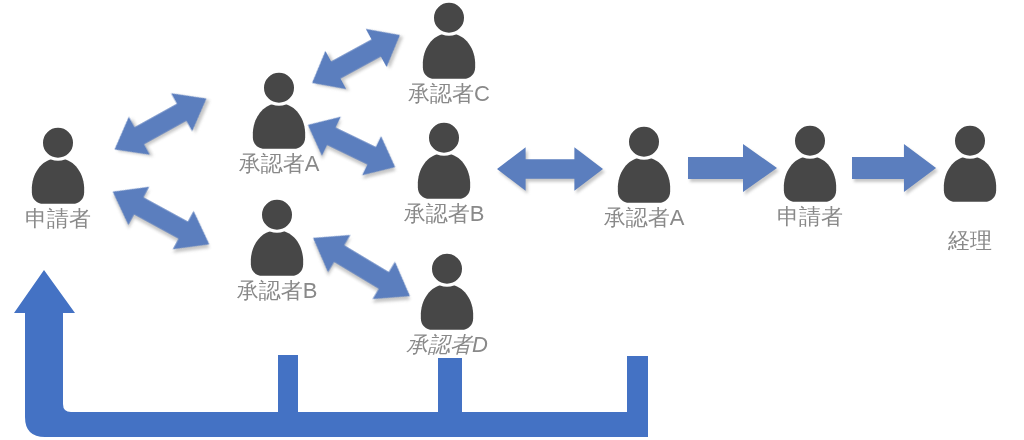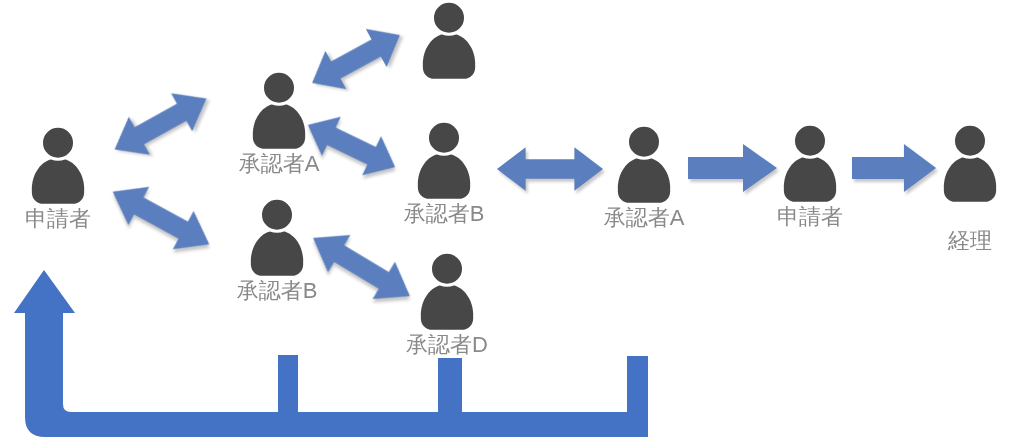--- a/index.html
+++ b/index.html
@@ -108,31 +108,32 @@
       <circle class="fillme" cx="32" cy="16" r="17" stroke="#ffffff" stroke-width="3"></circle>
     </svg>
     <div class="person-label">承認者A</div>
   </div>
 
   <div class="person" style="left:399px; top:2px;">
     <svg class="person-icon" viewBox="0 0 64 80">
       <path class="fillme" d="M32 32 C17 32 6 45 5 62 L5 67 C5 74 10 79 17 79 L47 79 C54 79 59 74 59 67 L59 62 C58 45 47 32 32 32 Z"></path>
       <circle class="fillme" cx="32" cy="16" r="17" stroke="#ffffff" stroke-width="3"></circle>
     </svg>
+    <div class="person-label">承認者C</div>
   </div>
 
   <div class="person" style="left:394px; top:122px;">
     <svg class="person-icon" viewBox="0 0 64 80">
       <path class="fillme" d="M32 32 C17 32 6 45 5 62 L5 67 C5 74 10 79 17 79 L47 79 C54 79 59 74 59 67 L59 62 C58 45 47 32 32 32 Z"></path>
       <circle class="fillme" cx="32" cy="16" r="17" stroke="#ffffff" stroke-width="3"></circle>
     </svg>
     <div class="person-label">承認者B</div>
   </div>
 
-  <div class="person" style="left:397px; top:253px;">
+  <div class="person" style="left:397px; top:253px;font-style:italic;">
     <svg class="person-icon" viewBox="0 0 64 80">
       <path class="fillme" d="M32 32 C17 32 6 45 5 62 L5 67 C5 74 10 79 17 79 L47 79 C54 79 59 74 59 67 L59 62 C58 45 47 32 32 32 Z"></path>
       <circle class="fillme" cx="32" cy="16" r="17" stroke="#ffffff" stroke-width="3"></circle>
     </svg>
     <div class="person-label">承認者D</div>
   </div>
 
   <div class="person" style="left:227px; top:199px;">
     <svg class="person-icon" viewBox="0 0 64 80">
       <path class="fillme" d="M32 32 C17 32 6 45 5 62 L5 67 C5 74 10 79 17 79 L47 79 C54 79 59 74 59 67 L59 62 C58 45 47 32 32 32 Z"></path>

